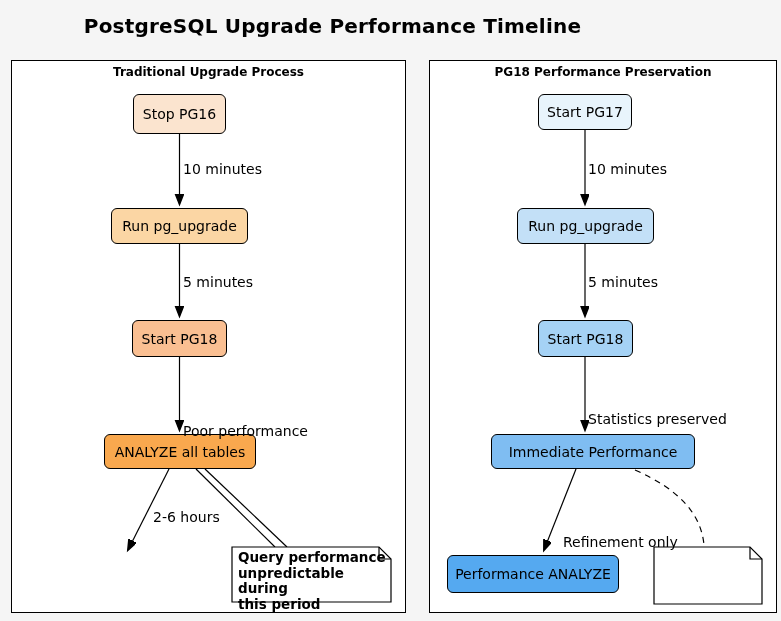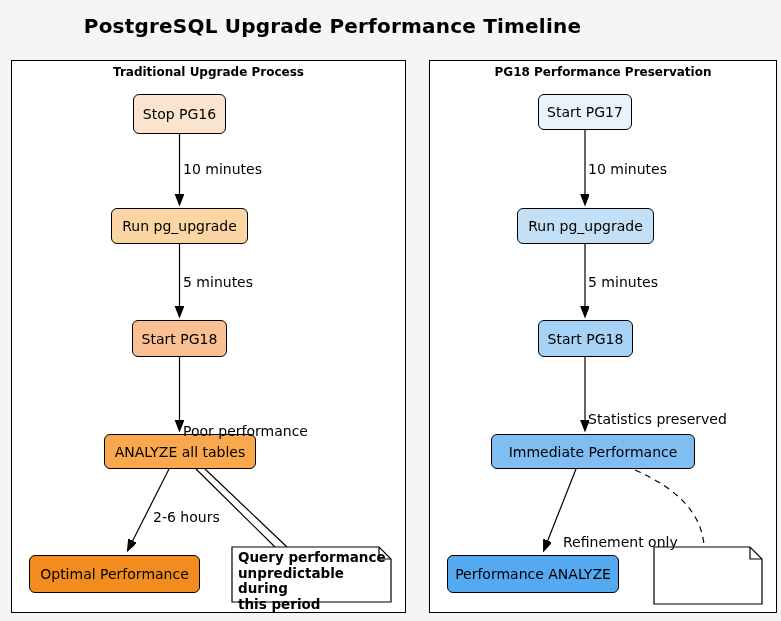--- a/index.html
+++ b/index.html
@@ -66,21 +66,20 @@
     <polygon points="220,486 367,486 379,498 379,541 220,541"></polygon>
     <polyline points="367,486 367,498 379,498" fill="none"></polyline>
   </svg>
 
   <div class="panel-title">Traditional Upgrade Process</div>
 
   <div class="node" style="left: 121px; top: 33px; width: 93px; height: 40px; background-color: rgb(251, 228, 207);">Stop PG16</div>
   <div class="node" style="left: 99px; top: 147px; width: 137px; height: 36px; background-color: rgb(251, 214, 164);">Run pg_upgrade</div>
   <div class="node" style="left: 120px; top: 259px; width: 95px; height: 37px; background-color: rgb(250, 191, 146);">Start PG18</div>
   <div class="node" style="left: 92px; top: 373px; width: 152px; height: 35px; background-color: rgb(249, 168, 78);">ANALYZE all tables</div>
-  <div class="node" style="left: 17px; top: 494px; width: 171px; height: 38px; background-color: rgb(242, 140, 30);">Optimal Performance</div>
 
   <div class="edge-label" style="left:171px; top:100px;">10 minutes</div>
   <div class="edge-label" style="left:171px; top:213px;">5 minutes</div>
   <div class="edge-label" style="left:171px; top:326px;margin-top:36px;">Poor performance</div>
   <div class="edge-label" style="left:141px; top:440px;margin-top:8px;">2-6 hours</div>
 
   <div class="note-text" style="left:226px; top:489px; width:150px;">Query performance
 unpredictable during
 this period</div>
 </section>

